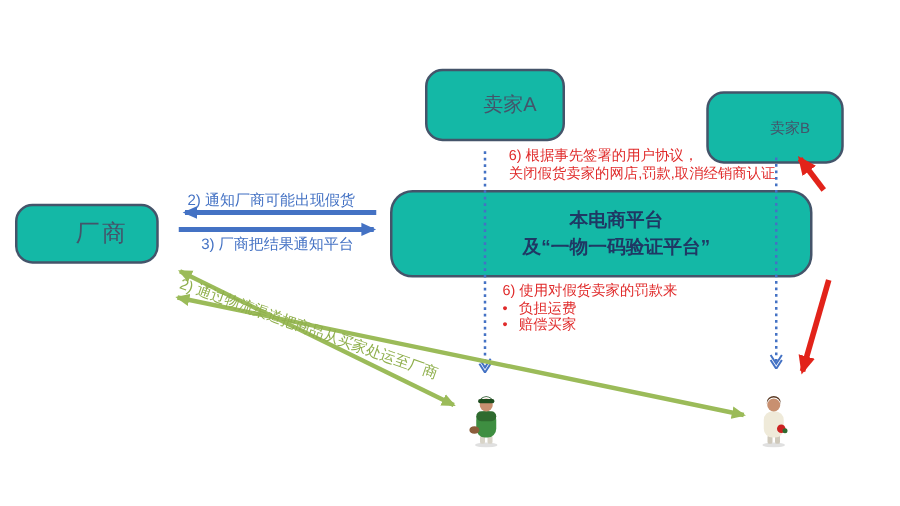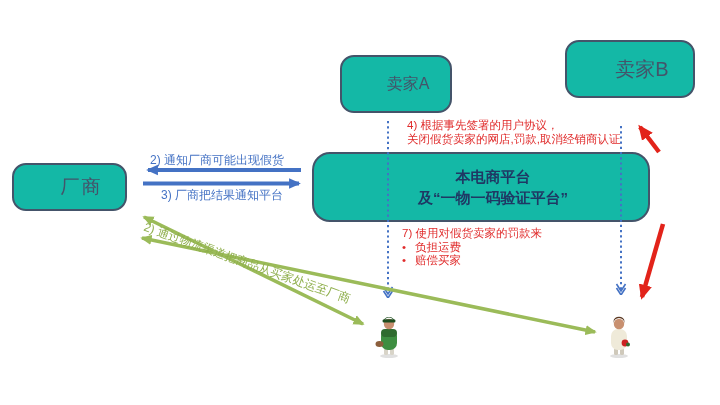--- a/index.html
+++ b/index.html
@@ -7,21 +7,21 @@
     position:relative;width:720px;height:405px;background:#ffffff;overflow:hidden;
     font-family:"Liberation Sans","DejaVu Sans",sans-serif;
   }
   .node{
     position:absolute;border:2.5px solid #44546A;border-radius:14px;background:#14b8a6;
     display:flex;align-items:center;justify-content:center;text-align:center;
     color:#44546A;box-sizing:border-box;padding-left:24px;
   }
   #n-manufacturer{left:12px;top:163px;width:115px;height:48px;font-size:19px;letter-spacing:2px;}
   #n-seller-a{left:340px;top:55px;width:112px;height:58px;font-size:16px;}
-  #n-seller-b{left:565px;top:40px;width:130px;height:58px;font-size:20px;}
+  #n-seller-b{left:565px;top:73px;width:110px;height:58px;font-size:12px;}
   #n-platform{
     left:312px;top:152px;width:338px;height:70px;border-radius:18px;
     font-size:15px;font-weight:bold;color:#1F3864;line-height:21px;flex-direction:column;
   }
   .lbl{position:absolute;white-space:nowrap;}
   .lbl-blue{color:#4472C4;font-size:12px;}
   .lbl-red{color:#E02B2B;font-size:11.5px;line-height:14px;}
   #lbl-step2{left:150px;top:152px;}
   #lbl-step3{left:161px;top:187px;}
   #lbl-agreement{left:407px;top:118px;white-space:normal;width:240px;}
@@ -103,26 +103,26 @@
     <circle cx="14" cy="8" r="5.2" fill="#C89070"></circle>
     <path d="M8.5,7.5 a5.5,5.5 0 0 1 11,0 l0,-2 a5.5,4.8 0 0 0 -11,0 z" fill="#5B3A24"></path>
     <circle cx="20" cy="27" r="3.4" fill="#CC2222"></circle>
     <circle cx="23" cy="28.5" r="2" fill="#2F6B2F"></circle>
   </svg>
 
   <div class="lbl lbl-blue" id="lbl-step2">2) 通知厂商可能出现假货</div>
   <div class="lbl lbl-blue" id="lbl-step3">3) 厂商把结果通知平台</div>
 
   <div class="lbl lbl-red" id="lbl-agreement">
-    <div>4) 根据事先签署的用户协议，</div>
+    <div>6) 根据事先签署的用户协议，</div>
     <div>关闭假货卖家的网店,罚款,取消经销商认证</div>
   </div>
 
   <div class="lbl lbl-red" id="lbl-fine">
-    <div class="row">7) 使用对假货卖家的罚款来</div>
+    <div class="row">6) 使用对假货卖家的罚款来</div>
     <div class="row"><span class="bullet">•</span><span>负担运费</span></div>
     <div class="row"><span class="bullet">•</span><span>赔偿买家</span></div>
   </div>
 
   <div class="lbl" id="lbl-logistics">2) 通过物流渠道把商品从买家处运至厂商</div>
 
 
 </div>
 
 </body></html>

